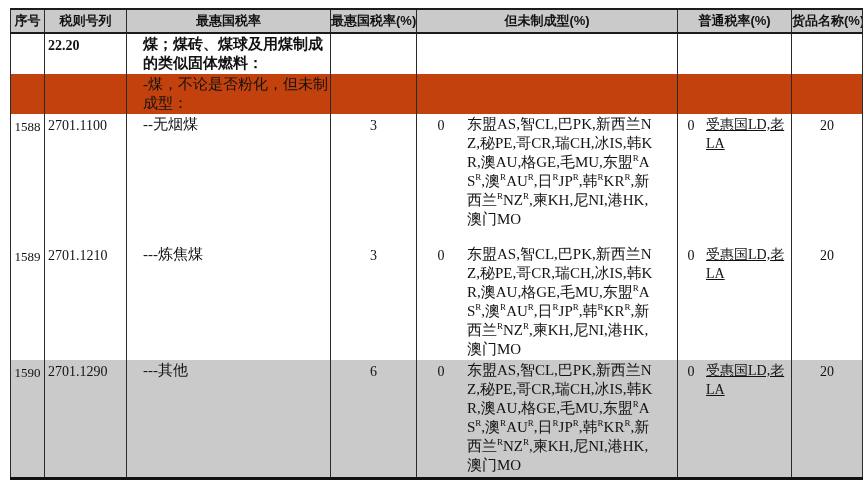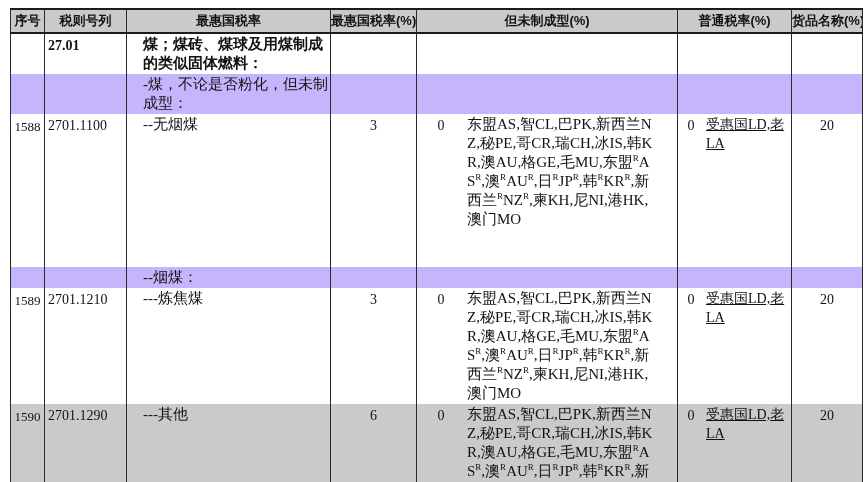--- a/index.html
+++ b/index.html
@@ -19,22 +19,22 @@
   }
   thead th{
     background:#cacaca;
     border-bottom:2px solid #1c1c1c;
     font-family:"Liberation Sans","DejaVu Sans",sans-serif;
     font-weight:700;font-size:13px;line-height:20px;height:22px;
     padding:1px 0;text-align:center;white-space:nowrap;overflow:hidden;
   }
   td{font-size:15px;line-height:19px;padding:1px 2px;}
   .r-heading td{height:38px;}
-  .r-band td{height:20px;background:#c4b5fd;}
-  .r-item1 td{height:153px;}
+  .r-band td{height:20px;background:#c2410c;}
+  .r-item1 td{height:130px;}
   .r-item2 td{height:114px;margin-top:16px;}
   .r-item3 td{height:118px;}
   .r-shaded td{background:#cacaca;}
   .c-seq{text-align:center;font-size:13px;padding-top:3px;}
   .c-code{font-size:14px;padding-left:3px;padding-top:2px;}
   .c-name{padding-left:16px;}
   .bold{font-weight:700;}
   .c-mfn,.c-gen{text-align:center;font-size:14px;padding-top:2px;}
   .cellflex{display:flex;align-items:flex-start;}
   .rate{flex:0 0 auto;text-align:center;font-size:14px;padding-top:1px;}
@@ -66,21 +66,21 @@
       <th>最惠国税率</th>
       <th>最惠国税率(%)</th>
       <th>但未制成型(%)</th>
       <th>普通税率(%)</th>
       <th>货品名称(%)</th>
     </tr>
   </thead>
   <tbody>
     <tr class="r-heading">
       <td class="c-seq"></td>
-      <td class="c-code bold">27.01</td>
+      <td class="c-code bold">22.20</td>
       <td class="c-name bold">煤；煤砖、煤球及用煤制成的类似固体燃料：</td>
       <td></td>
       <td></td>
       <td></td>
       <td></td>
     </tr>
 
     <tr class="r-band">
       <td class="c-seq"></td>
       <td class="c-code"></td>
@@ -104,29 +104,20 @@
       </td>
       <td class="c-pref">
         <div class="cellflex">
           <span class="rate rate-pref">0</span>
           <div class="partners">受惠国LD,老LA</div>
         </div>
       </td>
       <td class="c-gen">20</td>
     </tr>
 
-    <tr class="r-band">
-      <td class="c-seq"></td>
-      <td class="c-code"></td>
-      <td class="c-name">--烟煤：</td>
-      <td></td>
-      <td></td>
-      <td></td>
-      <td></td>
-    </tr>
 
     <tr class="r-item2">
       <td class="c-seq">1589</td>
       <td class="c-code">2701.1210</td>
       <td class="c-name">---炼焦煤</td>
       <td class="c-mfn">3</td>
       <td class="c-agr">
         <div class="cellflex">
           <span class="rate rate-agr">0</span>
           <div class="partners">东盟AS,智CL,巴PK,新西兰NZ,秘PE,哥CR,瑞CH,冰IS,韩KR,澳AU,格GE,毛MU,东盟<sup>R</sup>AS<sup>R</sup>,澳<sup>R</sup>AU<sup>R</sup>,日<sup>R</sup>JP<sup>R</sup>,韩<sup>R</sup>KR<sup>R</sup>,新西兰<sup>R</sup>NZ<sup>R</sup>,柬KH,尼NI,港HK,澳门MO</div>

